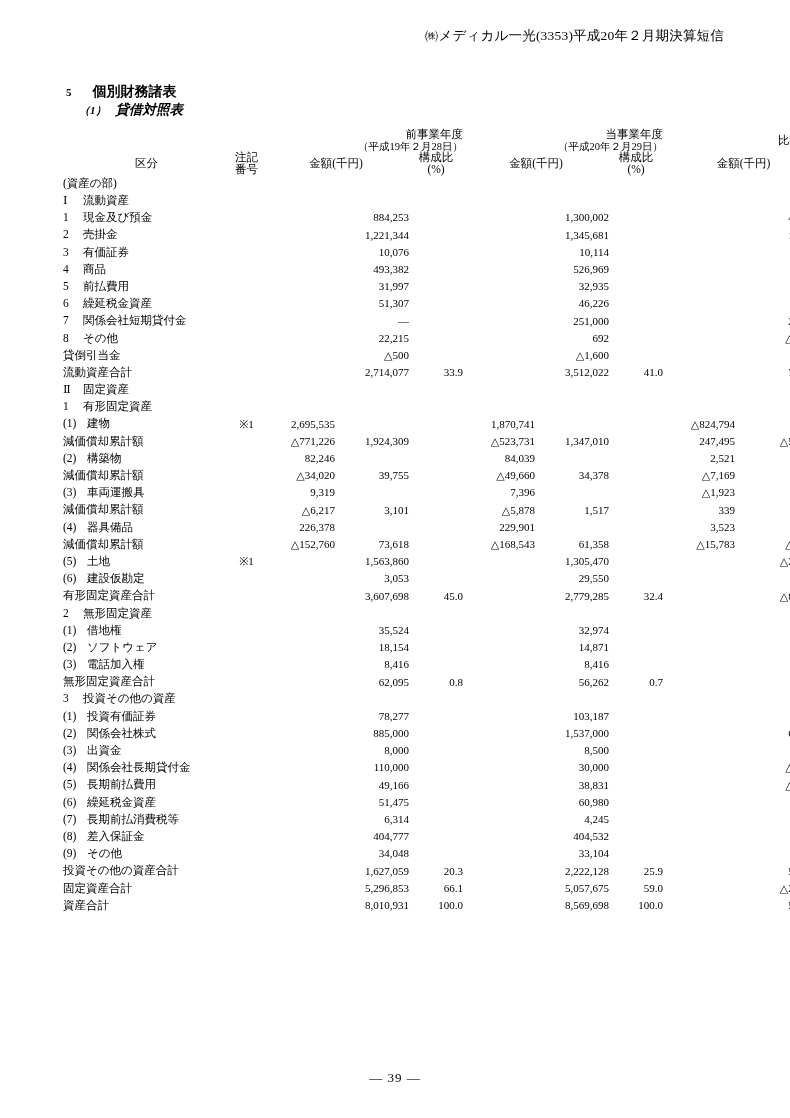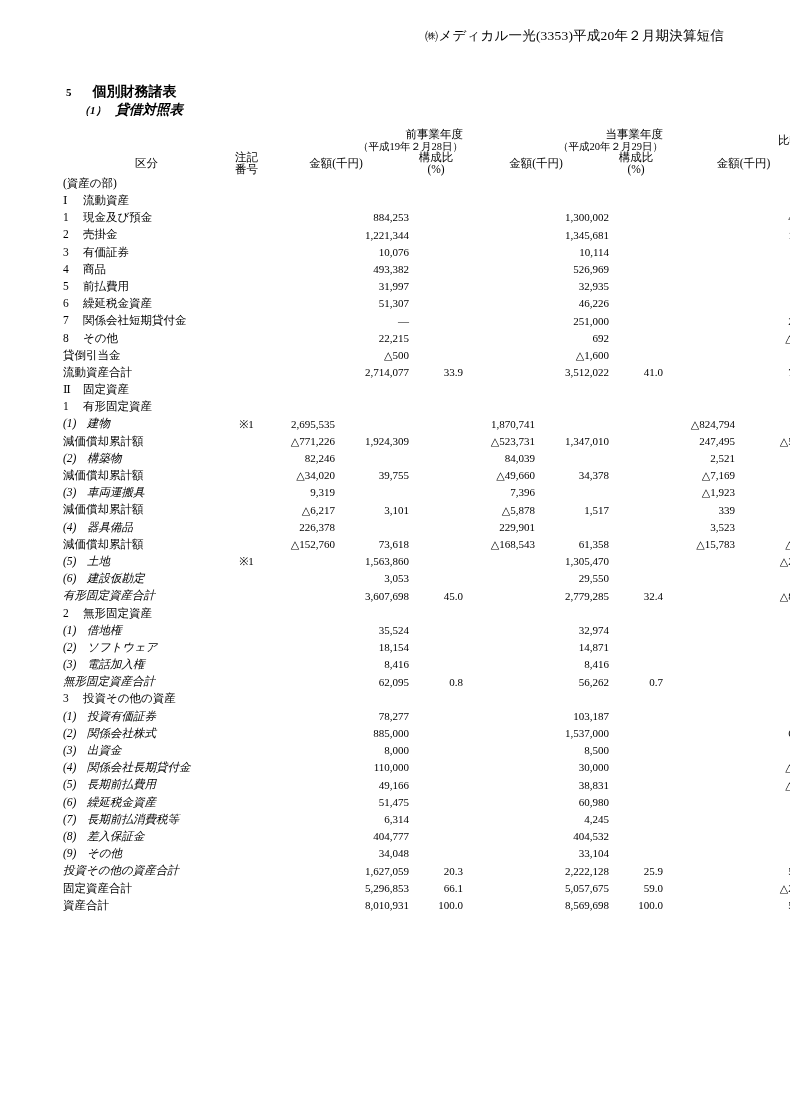--- a/index.html
+++ b/index.html
@@ -122,21 +122,21 @@
     text-align: right;
     padding-right: 10px;
     font-size: 11px;
     white-space: nowrap;
   }
 
   
   .i0 { padding-left: 5px; }
   .i1 { padding-left: 5px; }
   .i2 { padding-left: 26px; }
-  .i3 { padding-left: 40px; font-style: italic; }
+  .i3 { padding-left: 40px; }
   .i4 { padding-left: 62px; }
   .rnum {
     display: inline-block;
     width: 20px;
   }
   .rnum2 {
     display: inline-block;
     width: 24px;
   }
 
@@ -741,13 +741,14 @@
             <td class="num vl frame-b"></td>
             <td class="num vl frame-r ht frame-b"></td>
             <td class="pct frame-r frame-b"></td>
             <td class="num vl frame-b"></td>
             <td class="num vl frame-r ht frame-b"></td>
           </tr>
         </tbody>
     </table>
   </div>
 
+  <div class="pg-no">— 39 —</div>
 </div>
 
 </body></html>

